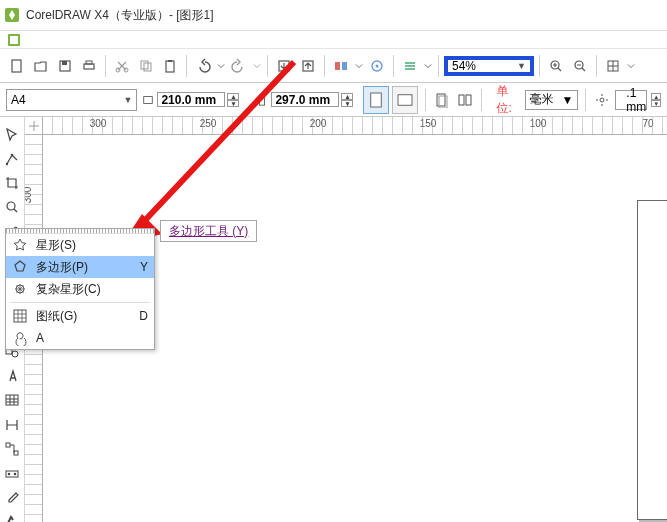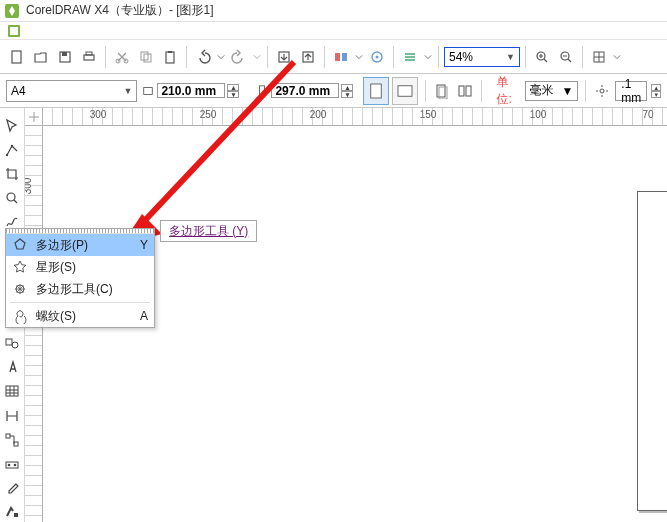--- a/index.html
+++ b/index.html
@@ -1,43 +1,43 @@
 <!DOCTYPE html>
 <html><head>
 <meta charset="utf-8">
 <style>
 * { margin: 0; padding: 0; box-sizing: border-box; font-family: "Microsoft YaHei", "Segoe UI", Tahoma, sans-serif; font-size: 12px; }
 body { background: #fff; width: 667px; height: 522px; overflow: hidden; position: relative; }
-.titlebar { background: #fff; height: 22px; display: flex; align-items: center; padding: 0 4px; border-bottom: 1px solid #e0e0e0; }
+.titlebar { background: #fff; height: 31px; display: flex; align-items: center; padding: 0 4px; border-bottom: 1px solid #e0e0e0; }
 .titlebar .logo { width: 16px; height: 16px; margin-right: 6px; display: inline-flex; align-items: center; justify-content: center; }
 .titlebar .logo svg { width: 16px; height: 16px; }
 .titlebar .title { color: #333; }
 .menubar { height: 18px; background: #fff; display: flex; align-items: center; padding: 2px 6px; border-bottom: 1px solid #e5e5e5; }
 .menubar .doc-icon { width: 16px; height: 16px; display: inline-flex; align-items: center; justify-content: center; }
 .toolbar1 { height: 34px; background: #fff; border-bottom: 1px solid #c9c9c9; display: flex; align-items: center; padding: 0 6px; gap: 2px; }
 .tb-btn { width: 22px; height: 22px; display: inline-flex; align-items: center; justify-content: center; color: #5a5a5a; border: 1px solid transparent; cursor: pointer; }
 .tb-btn svg { width: 16px; height: 16px; }
 .tb-sep { width: 1px; height: 22px; background: #d0d0d0; margin: 0 3px; }
-.zoom-select { width: 76px; height: 20px; border: 1px solid #1d4ed8; font-size: 12px; padding: 0 4px; display: flex; align-items: center; justify-content: space-between; }
+.zoom-select { width: 90px; height: 20px; border: 4px solid #1d4ed8; font-size: 12px; padding: 0 4px; display: flex; align-items: center; justify-content: space-between; }
 .zoom-select .dd { font-size: 9px; color: #555; }
 .toolbar2 { height: 34px; background: #fff; border-bottom: 1px solid #c9c9c9; display: flex; align-items: center; padding: 0 6px; gap: 4px; }
 .paper-select { width: 160px; height: 22px; border: 1px solid #999; display: flex; align-items: center; padding: 0 4px; justify-content: space-between; }
 .paper-select .dd { font-size: 9px; color: #555; }
 .dim-stack { display: flex; flex-direction: row; gap: 16px; font-weight: bold; }
 .dim-row { display: flex; align-items: center; gap: 2px; }
 .dim-icon { width: 14px; height: 14px; display: inline-flex; align-items: center; justify-content: center; color: #555; }
 .dim-input { width: 68px; height: 15px; border: 1px solid #999; font-size: 11px; padding: 0 3px; display: flex; align-items: center; }
 .spinner { display: flex; flex-direction: column; width: 12px; }
 .spinner div { height: 7px; border: 1px solid #999; font-size: 7px; line-height: 5px; text-align: center; color: #444; cursor: pointer; }
 .orient-group { display: flex; gap: 3px; margin-left: 6px; }
 .orient-btn { width: 26px; height: 28px; border: 1px solid #bbb; display: flex; align-items: center; justify-content: center; background: #f5f5f5; cursor: pointer; }
 .orient-btn.active { background: #e0ecf8; border-color: #6fa8dc; }
 .unit-label { margin-left: 8px; color: #ef4444; }
 .unit-select { width: 64px; height: 20px; border: 1px solid #999; display: flex; align-items: center; justify-content: space-between; padding: 0 4px; margin-left: 2px; }
-.small-input { width: 32px; height: 20px; border: 1px solid #999; font-size: 11px; padding: 0 10px; display: flex; align-items: center; justify-content: center; }
+.small-input { width: 32px; height: 20px; border: 1px solid #999; font-size: 11px; padding: 0 10px; display: flex; align-items: center; }
 .workspace { position: relative; display: flex; height: calc(522px - 22px - 18px - 34px - 34px); justify-content: space-between; }
 .tool-palette { width: 25px; background: #fff; border-right: 1px solid #d5d5d5; display: flex; flex-direction: column; align-items: center; padding-top: 8px; gap: 5px; }
 .tool { width: 20px; height: 20px; display: flex; align-items: center; justify-content: center; cursor: pointer; color: #4a4a4a; border: 1px solid transparent; }
 .tool svg { width: 16px; height: 16px; }
 .canvas-area { flex: 1; position: relative; background: #fff; overflow: hidden; }
 .hruler { position: absolute; top: 0; left: 18px; right: 0; height: 18px; background: #fff; border-bottom: 1px solid #b0b0b0; overflow: hidden; }
 .hruler::after { content: ""; position: absolute; inset: 0; background-image: repeating-linear-gradient(to right, transparent 0, transparent 9px, #999 9px, #999 10px); opacity: .45; }
 .vruler { position: absolute; top: 18px; left: 0; width: 18px; bottom: 0; background: #fff; border-right: 1px solid #b0b0b0; overflow: hidden; }
 .vruler::after { content: ""; position: absolute; inset: 0; background-image: repeating-linear-gradient(to bottom, transparent 0, transparent 9px, #999 9px, #999 10px); opacity: .45; }
 .ruler-corner { position: absolute; top: 0; left: 0; width: 18px; height: 18px; background: #fff; border-right: 1px solid #b0b0b0; border-bottom: 1px solid #b0b0b0; display: flex; align-items: center; justify-content: center; }
@@ -416,56 +416,65 @@
     <div class="vruler">
       <span class="ruler-num-v" style="top:75px">300</span>
       <span class="ruler-num-v" style="top:185px">250</span>
     </div>
     <div class="page-rect"></div>
   </div>
 </div>
 
 <div class="flyout">
   <div class="grip"></div>
+  <div class="flyout-item">
+    <span class="fi-icon">
+        <svg viewBox="0 0 16 16">
+          <path d="M8 2l1.8 3.7 4 .6-3 2.8.7 4L8 11.2 4.5 13l.7-4-3-2.8 4-.6z" fill="none" stroke="#555" stroke-width="1"></path>
+        </svg>
+      </span>
+    <span class="fi-label">星形(S)</span>
+    <span class="fi-key"></span>
+  </div>
   <div class="flyout-item sel">
     <span class="fi-icon">
         <svg viewBox="0 0 16 16">
           <path d="M8 2l5 4-2 6H5l-2-6z" fill="none" stroke="#444" stroke-width="1.2"></path>
         </svg>
       </span>
     <span class="fi-label">多边形(P)</span>
     <span class="fi-key">Y</span>
   </div>
   <div class="flyout-item">
     <span class="fi-icon">
         <svg viewBox="0 0 16 16">
-          <path d="M8 2l1.8 3.7 4 .6-3 2.8.7 4L8 11.2 4.5 13l.7-4-3-2.8 4-.6z" fill="none" stroke="#555" stroke-width="1"></path>
-        </svg>
-      </span>
-    <span class="fi-label">星形(S)</span>
-    <span class="fi-key"></span>
-  </div>
-  <div class="flyout-item">
-    <span class="fi-icon">
-        <svg viewBox="0 0 16 16">
           <circle cx="8" cy="8" r="4" fill="none" stroke="#555"></circle>
           <path d="M8 3v10M3 8h10M4.5 4.5l7 7M11.5 4.5l-7 7" stroke="#555" stroke-width=".8"></path>
         </svg>
       </span>
-    <span class="fi-label">多边形工具(C)</span>
+    <span class="fi-label">复杂星形(C)</span>
     <span class="fi-key"></span>
   </div>
   <div class="flyout-sep"></div>
   <div class="flyout-item">
     <span class="fi-icon">
         <svg viewBox="0 0 16 16">
+          <rect x="2" y="2" width="12" height="12" fill="none" stroke="#555"></rect>
+          <path d="M6 2v12M10 2v12M2 6h12M2 10h12" stroke="#555" stroke-width=".8"></path>
+        </svg>
+      </span>
+    <span class="fi-label">图纸(G)</span>
+    <span class="fi-key">D</span>
+  </div>
+  <div class="flyout-item">
+    <span class="fi-icon">
+        <svg viewBox="0 0 16 16">
           <path d="M8 8a1 1 0 1 0 2 0 3 3 0 1 0-4 0 5 5 0 1 0 6 0" fill="none" stroke="#555" stroke-width="1"></path>
         </svg>
       </span>
-    <span class="fi-label">螺纹(S)</span>
     <span class="fi-key">A</span>
   </div>
 </div>
 
 <div class="tooltip-box">
   <span>多边形工具 (Y)</span>
 </div>
 
 <svg class="arrow" width="200" height="200">
   <line x1="180" y1="10" x2="20" y2="180" stroke="#e61717" stroke-width="6"></line>

